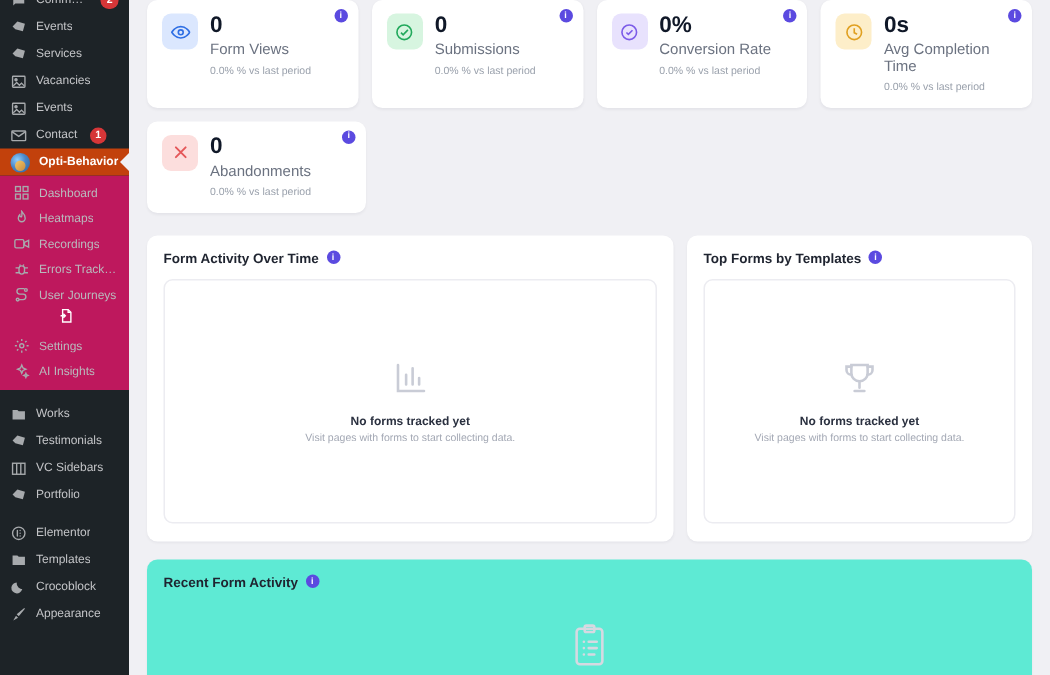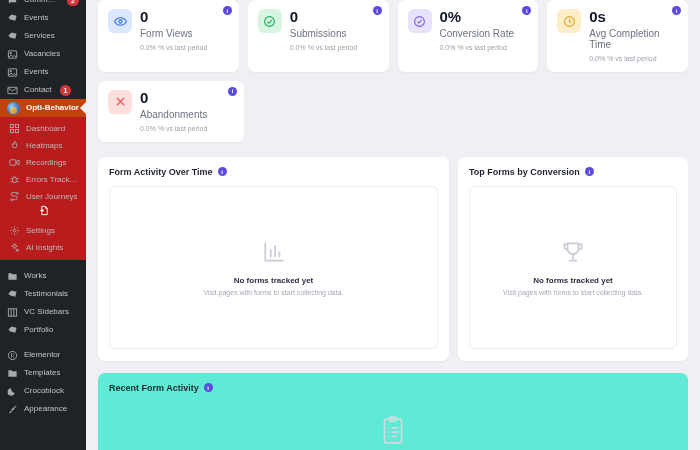--- a/index.html
+++ b/index.html
@@ -42,21 +42,21 @@
   .avatar-ico {
     width: 13px; height: 13px; border-radius: 50%;
     background: radial-gradient(circle at 35% 35%, #8fd0ff 0%, #4a86c8 45%, #2d5f96 100%);
     flex: 0 0 13px; position: relative; overflow: hidden;
   }
   .avatar-ico::before {
     content: ""; position: absolute; left: 3px; top: 5px;
     width: 7px; height: 7px; border-radius: 50%;
     background: linear-gradient(135deg,#f3c969,#c98b3f);
   }
-  .submenu { background: #b91c1c; padding: 3px 0 4px; }
+  .submenu { background: #be185d; padding: 3px 0 4px; }
   .submenu .menu-item { color: #b9babd; height: 17px; padding-left: 9px; }
   .submenu .menu-item.sub-current { color: #fff; font-weight: bold; flex-direction: column; }
   .submenu .menu-item.sub-current .ico { color: #fff; }
 
   .badge-red {
     background: #d63638; color: #fff; border-radius: 9px;
     font-size: 7px; line-height: 1; padding: 2px 4px;
     font-weight: bold; margin-left: 2px;
   }
   .top-clip { height: 9px; overflow: hidden; position: relative; }
@@ -455,21 +455,21 @@
               <path d="M9 16V10M13 16V6M17 16v-4"></path>
             </svg>
         </span>
         <div class="empty-title">No forms tracked yet</div>
         <div class="empty-sub">Visit pages with forms to start collecting data.</div>
       </div>
     </div>
 
     <div class="panel right">
       <div class="panel-title">
-        <span>Top Forms by Conversion</span>
+        <span>Top Forms by Templates</span>
         <span class="info-dot">i</span>
       </div>
       <div class="empty-box">
         <span class="empty-ico">
           <svg width="26" height="26" viewBox="0 0 24 24" fill="none" stroke="currentColor" stroke-width="1.6" stroke-linecap="round">
               <path d="M7 4h10v5a5 5 0 01-10 0z"></path>
               <path d="M7 5H4v2a3 3 0 003 3M17 5h3v2a3 3 0 01-3 3"></path>
               <path d="M12 14v4M9 20h6"></path>
             </svg>
         </span>

